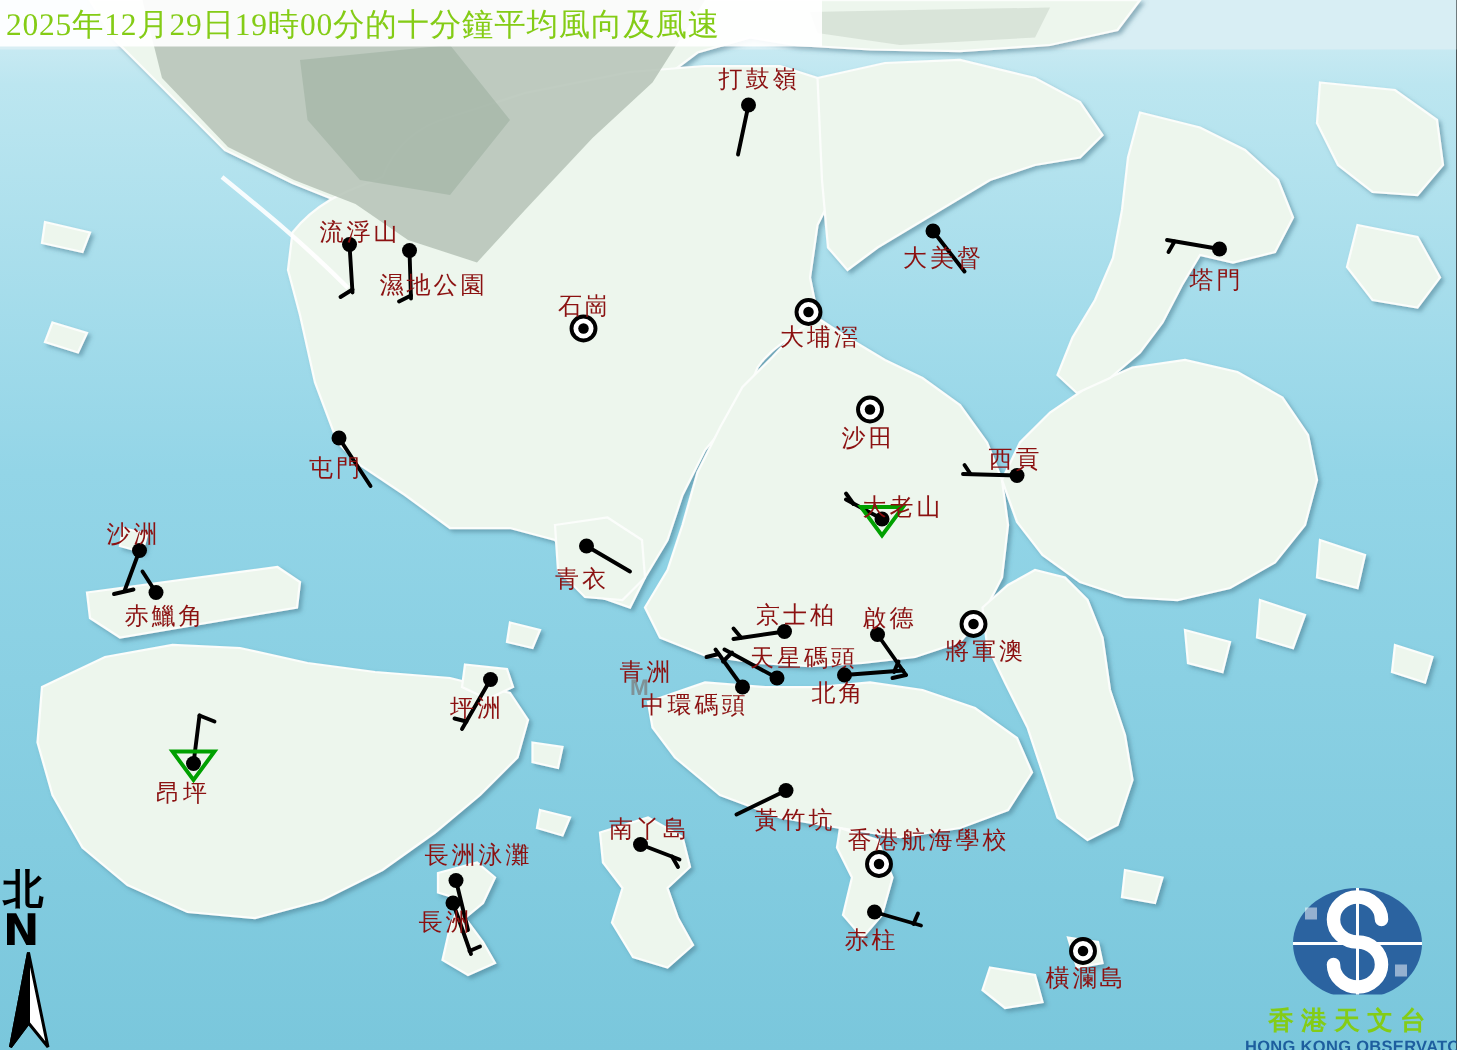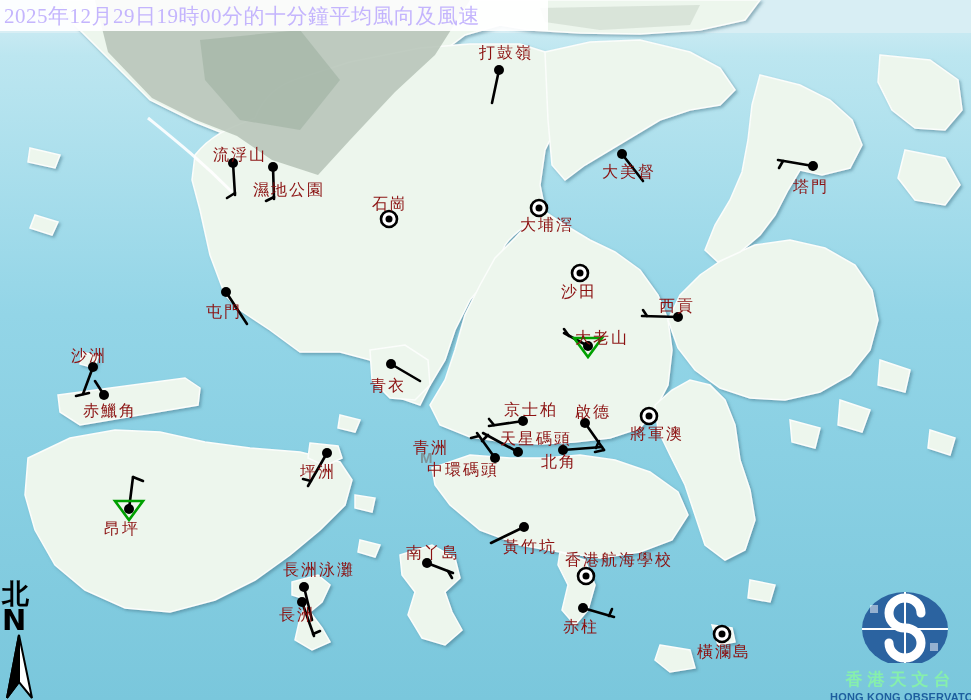--- a/index.html
+++ b/index.html
@@ -105,21 +105,21 @@
 
     <g stroke="none">
       <path fill="#b2bfb3" opacity="0.8" d="M95,0 L470,0 L435,55 L395,92 L350,140 L318,175 L272,160 L237,136 L196,120 L152,98 L108,52 Z"></path>
       <path fill="#9fb0a2" opacity="0.6" d="M200,40 L300,30 L340,80 L300,130 L240,120 L205,80 Z"></path>
       <path fill="#c5d2c6" opacity="0.5" d="M540,8 L700,5 L690,25 L600,30 L545,22 Z"></path>
       <path d="M148,118 C175,140 200,160 232,192" fill="none" stroke="#ffffff" stroke-width="3" opacity="0.9"></path>
     </g>
   </svg>
 
   <div id="title-banner"></div>
-  <div id="map-title" style="color: #c4b5fd;">2025年12月29日19時00分的十分鐘平均風向及風速</div>
+  <div id="map-title" style="color: #84cc16;">2025年12月29日19時00分的十分鐘平均風向及風速</div>
 
   <svg id="stations-layer" width="971" height="700" viewBox="0 0 971 700">
       <g>
         <line x1="499" y1="70" x2="492" y2="103" stroke="#000000" stroke-width="2.6" stroke-linecap="round"></line>
         <circle cx="499" cy="70" r="5" fill="#000000"></circle>
         <text x="479" y="58" fill="#8b1111" font-size="16" letter-spacing="2" font-family="&quot;Liberation Serif&quot;,&quot;DejaVu Serif&quot;,serif">打鼓嶺</text>
       </g>
       <g>
         <line x1="233" y1="163" x2="235" y2="195" stroke="#000000" stroke-width="2.6" stroke-linecap="round"></line>
         <line x1="235" y1="193" x2="227" y2="198" stroke="#000000" stroke-width="2.6" stroke-linecap="round"></line>
@@ -295,17 +295,17 @@
 
   <div id="hko-logo">
     <svg width="141" height="78" viewBox="0 0 141 78">
       <ellipse cx="75" cy="44" rx="43" ry="37" fill="#2b63a0"></ellipse>
       <line x1="32" y1="44" x2="118" y2="44" stroke="#ffffff" stroke-width="2"></line>
       <line x1="75" y1="7" x2="75" y2="81" stroke="#ffffff" stroke-width="2"></line>
       <path d="M82,14 a16,15 0 1,0 -16,15 a16,15 0 1,1 -16,15" transform="translate(9,14)" fill="none" stroke="#ffffff" stroke-width="9" stroke-linecap="round"></path>
       <rect x="40" y="20" width="8" height="8" fill="#ffffff" opacity="0.5"></rect>
       <rect x="100" y="58" width="8" height="8" fill="#ffffff" opacity="0.5"></rect>
     </svg>
-    <div class="zh" style="color: #86efac;">香港天文台</div>
+    <div class="zh" style="color: #84cc16;">香港天文台</div>
     <div class="en" style="color: rgb(29, 94, 158);">HONG KONG OBSERVATORY</div>
   </div>
 
 </div>
 
 </body></html>

